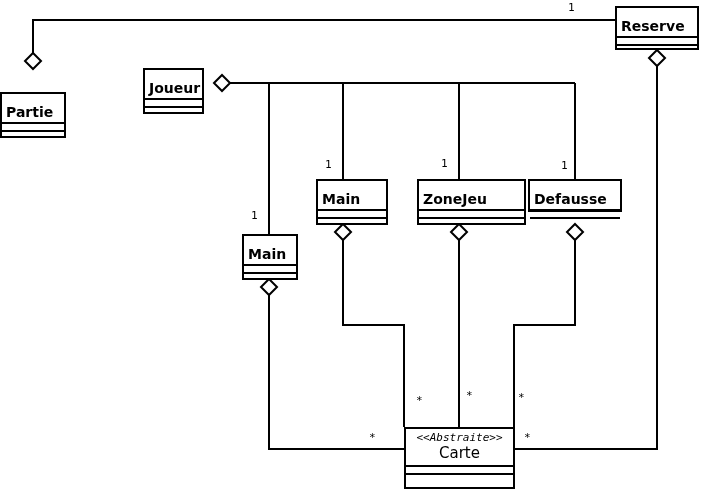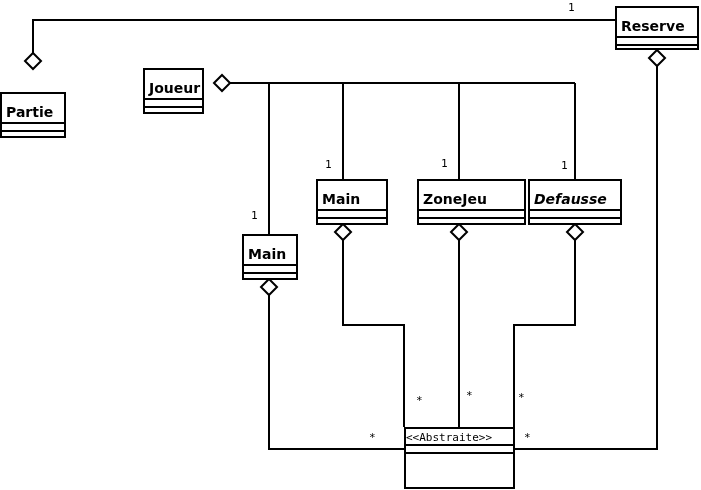--- a/index.html
+++ b/index.html
@@ -3,21 +3,21 @@
 <meta charset="utf-8">
 <style>
   html, body { margin:0; padding:0; background:#ffffff; }
   body { width:701px; height:490px; position:relative; overflow:hidden; font-family:"DejaVu Sans", sans-serif; }
   svg { position:absolute; left:0; top:0; }
   .box { position:absolute; border:2px solid #000; background:#fff; box-sizing:border-box; }
   .box .name { font-weight:bold; font-size:14px; color:#000; padding:8px 4px 0 4px; height:20px; line-height:20px; white-space:nowrap; }
   .box .sep { border-top:2px solid #000; height:6px; }
   .box .sep2 { border-top:2px solid #000; height:5px; }
   .mult { position:absolute; font-family:"DejaVu Sans Mono", monospace; font-size:11px; color:#000; }
-  .stereo { font-family:"DejaVu Sans Mono", monospace; font-size:11px; margin-top:2px; }
+  .stereo { font-family:"DejaVu Sans Mono", monospace; font-size:11px; text-align:center; margin-top:2px;font-style:italic; }
   .cname { font-size:15px; text-align:center; line-height:18px; }
 </style>
 </head>
 <body>
 
 <svg width="701" height="490">
   <g stroke="#000" stroke-width="2" fill="none">
 
     <polyline points="33,54 33,20 616,20"></polyline>
 
@@ -67,34 +67,35 @@
   <div class="sep"></div>
   <div class="sep2"></div>
 </div>
 
 <div class="box" style="left:417px;top:179px;width:109px;height:46px;">
   <div class="name">ZoneJeu</div>
   <div class="sep"></div>
   <div class="sep2"></div>
 </div>
 
-<div class="box" style="left:528px;top:179px;width:94px;height:46px;font-style:italic;">
+<div class="box" style="left:528px;top:179px;width:94px;height:33px;">
   <div class="name">Defausse</div>
   <div class="sep"></div>
   <div class="sep2"></div>
 </div>
 
 <div class="box" style="left:242px;top:234px;width:56px;height:46px;">
   <div class="name">Main</div>
   <div class="sep"></div>
   <div class="sep2"></div>
 </div>
 
 <div class="box" style="left:404px;top:427px;width:111px;height:62px;">
   <div class="stereo">&lt;&lt;Abstraite&gt;&gt;</div>
+  <div class="cname" style="height:21px;">Carte</div>
   <div class="sep"></div>
   <div class="sep2"></div>
 </div>
 
 <div class="mult" style="left:568px;top:1px;">1</div>
 <div class="mult" style="left:325px;top:158px;">1</div>
 <div class="mult" style="left:441px;top:157px;">1</div>
 <div class="mult" style="left:561px;top:159px;">1</div>
 <div class="mult" style="left:251px;top:209px;">1</div>
 <div class="mult" style="left:416px;top:394px;">*</div>

